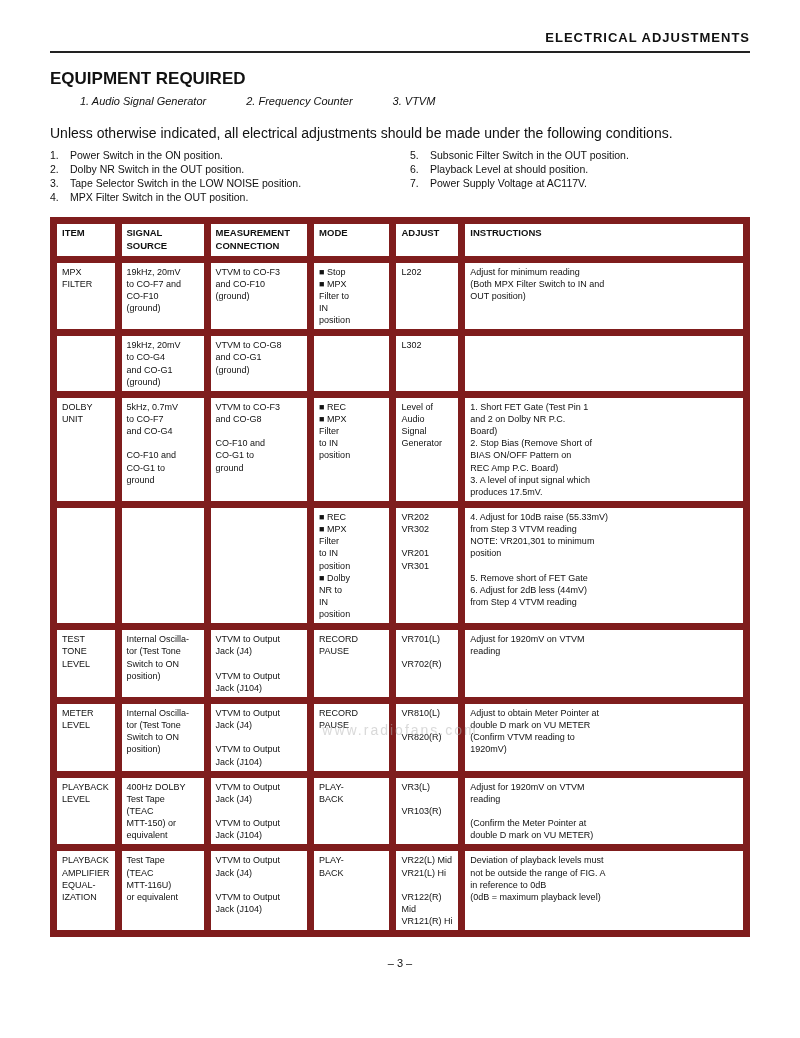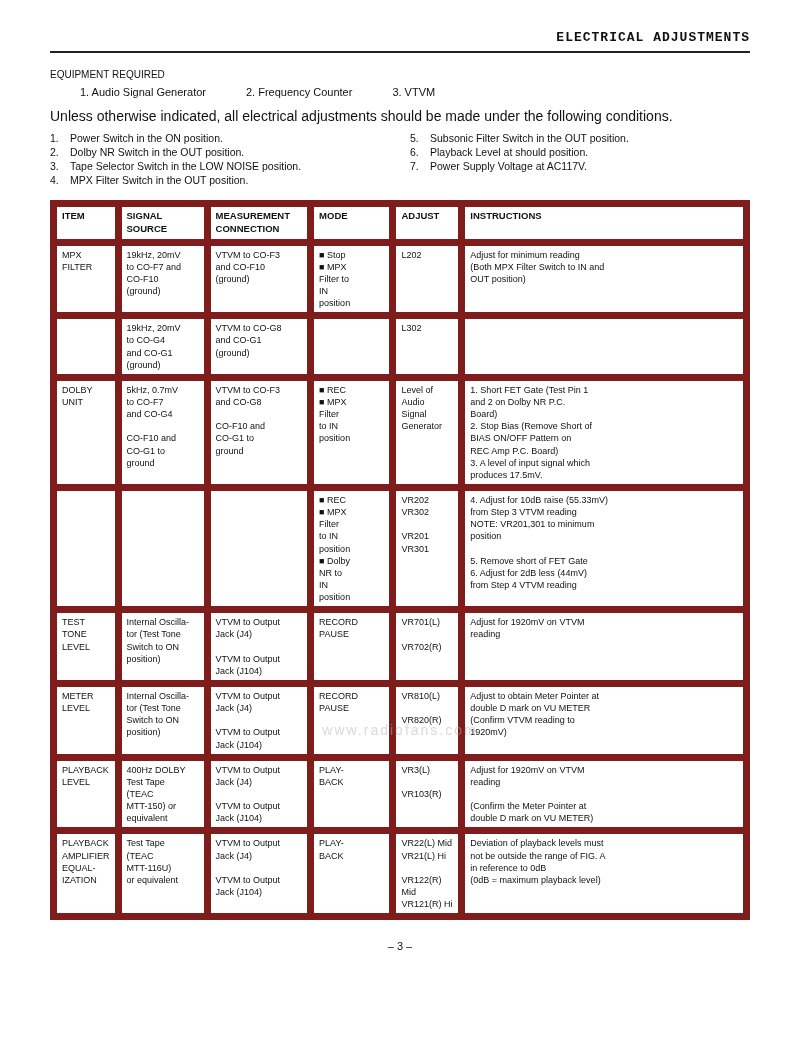--- a/index.html
+++ b/index.html
@@ -18,30 +18,30 @@
       position: relative;
     }
     .header {
       text-align: right;
       font-size: 13px;
       font-weight: bold;
       letter-spacing: 1px;
       border-bottom: 2px solid #222;
       padding-bottom: 6px;
       margin-bottom: 16px;
-      font-family: Liberation Mono, monospace;
     }
     .section-title {
-      font-weight: normal;
-      font-size: 10px;
+      font-weight: bold;
+      font-size: 17px;
       margin-bottom: 6px;
     }
     .equipment-list {
-      margin-bottom: 10px;
+      margin-bottom: 18px;
       padding-left: 20px;
+      font-style: italic;
     }
     .equipment-list .eq-row {
       display: flex;
       gap: 40px;
       margin-left: 10px;
     }
     .conditions-text {
       margin-bottom: 8px;
       font-size: 14px;
     }

